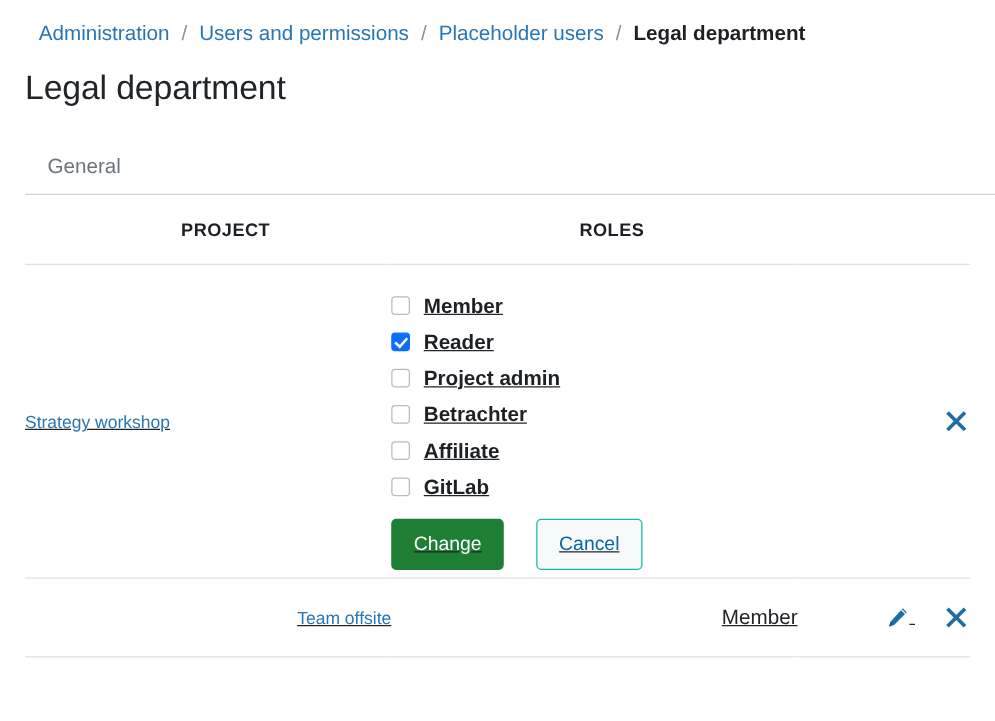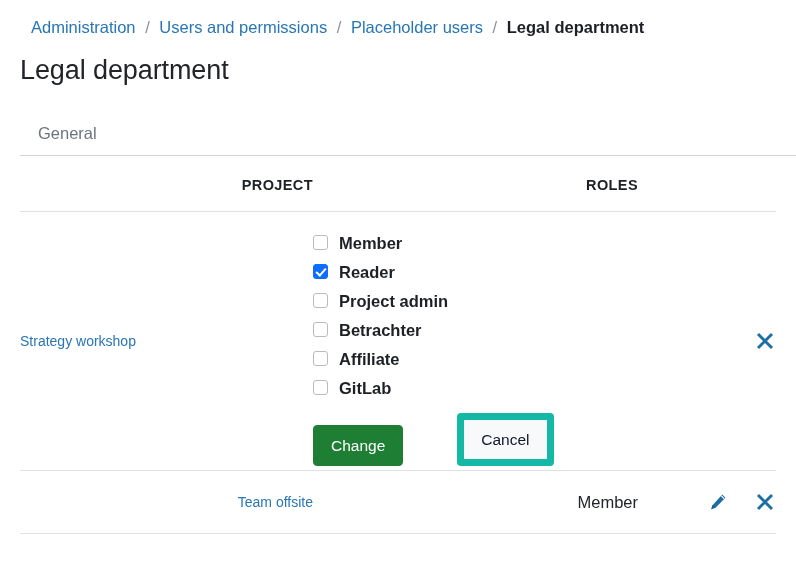--- a/index.html
+++ b/index.html
@@ -100,37 +100,38 @@
   .table-wrap {
     padding: 0 20px;
     margin-top: 21px;
   }
   table.projects {
     width: 100%;
     border-collapse: collapse;
     table-layout: fixed;
   }
   table.projects th {
-    text-align: right;
+    text-align: center;
     font-size: 14.5px;
     font-weight: bold;
     letter-spacing: 0.4px;
     color: #1d2125;
     padding: 0 0 18px 28px;
     border-bottom: 1px solid #dee2e6;
     vertical-align: bottom;
   }
   th.col-project { width: 265px; }
   th.col-roles   { width: auto; }
   th.col-actions { width: 110px; }
 
   table.projects td {
     border-bottom: 1px solid #dee2e6;
     vertical-align: middle;
     padding: 0;
+    text-decoration: underline;
   }
   td.cell-project {
     padding-left: 28px;
     font-size: 14px;
   }
   td.cell-roles {
     padding-left: 28px;
     font-size: 16.5px;
   }
   td.cell-actions {
@@ -188,43 +189,42 @@
     font-size: 16.5px;
     font-weight: bold;
     color: #1d2125;
     line-height: 20px;
     cursor: pointer;
   }
 
   
   .btn-row {
     display: flex;
-    align-items: flex-end;
+    align-items: center;
     margin-top: 11px;
     padding-bottom: 4px;
-    gap: 28px;
   }
   .btn {
     font-family: "Liberation Sans", sans-serif;
     font-size: 15.5px;
     line-height: 19px;
     border-radius: 4px;
     cursor: pointer;
     box-sizing: border-box;
   }
   .btn-primary {
     background: #1e7e34;
     color: #ffffff;
     border: 1px solid #1e7e34;
     padding: 10px 17px;
   }
   .btn-secondary {
     background: #f8f9fa;
-    color: #0f172a;
-    border: 7px solid #14b8a6;
+    color: #0369a1;
+    border: 1px solid #14b8a6;
     padding: 10px 17px;
     margin-left: 26px;
   }
 
   
   .icon-btn {
     display: inline-block;
     vertical-align: middle;
     cursor: pointer;
     line-height: 0;

